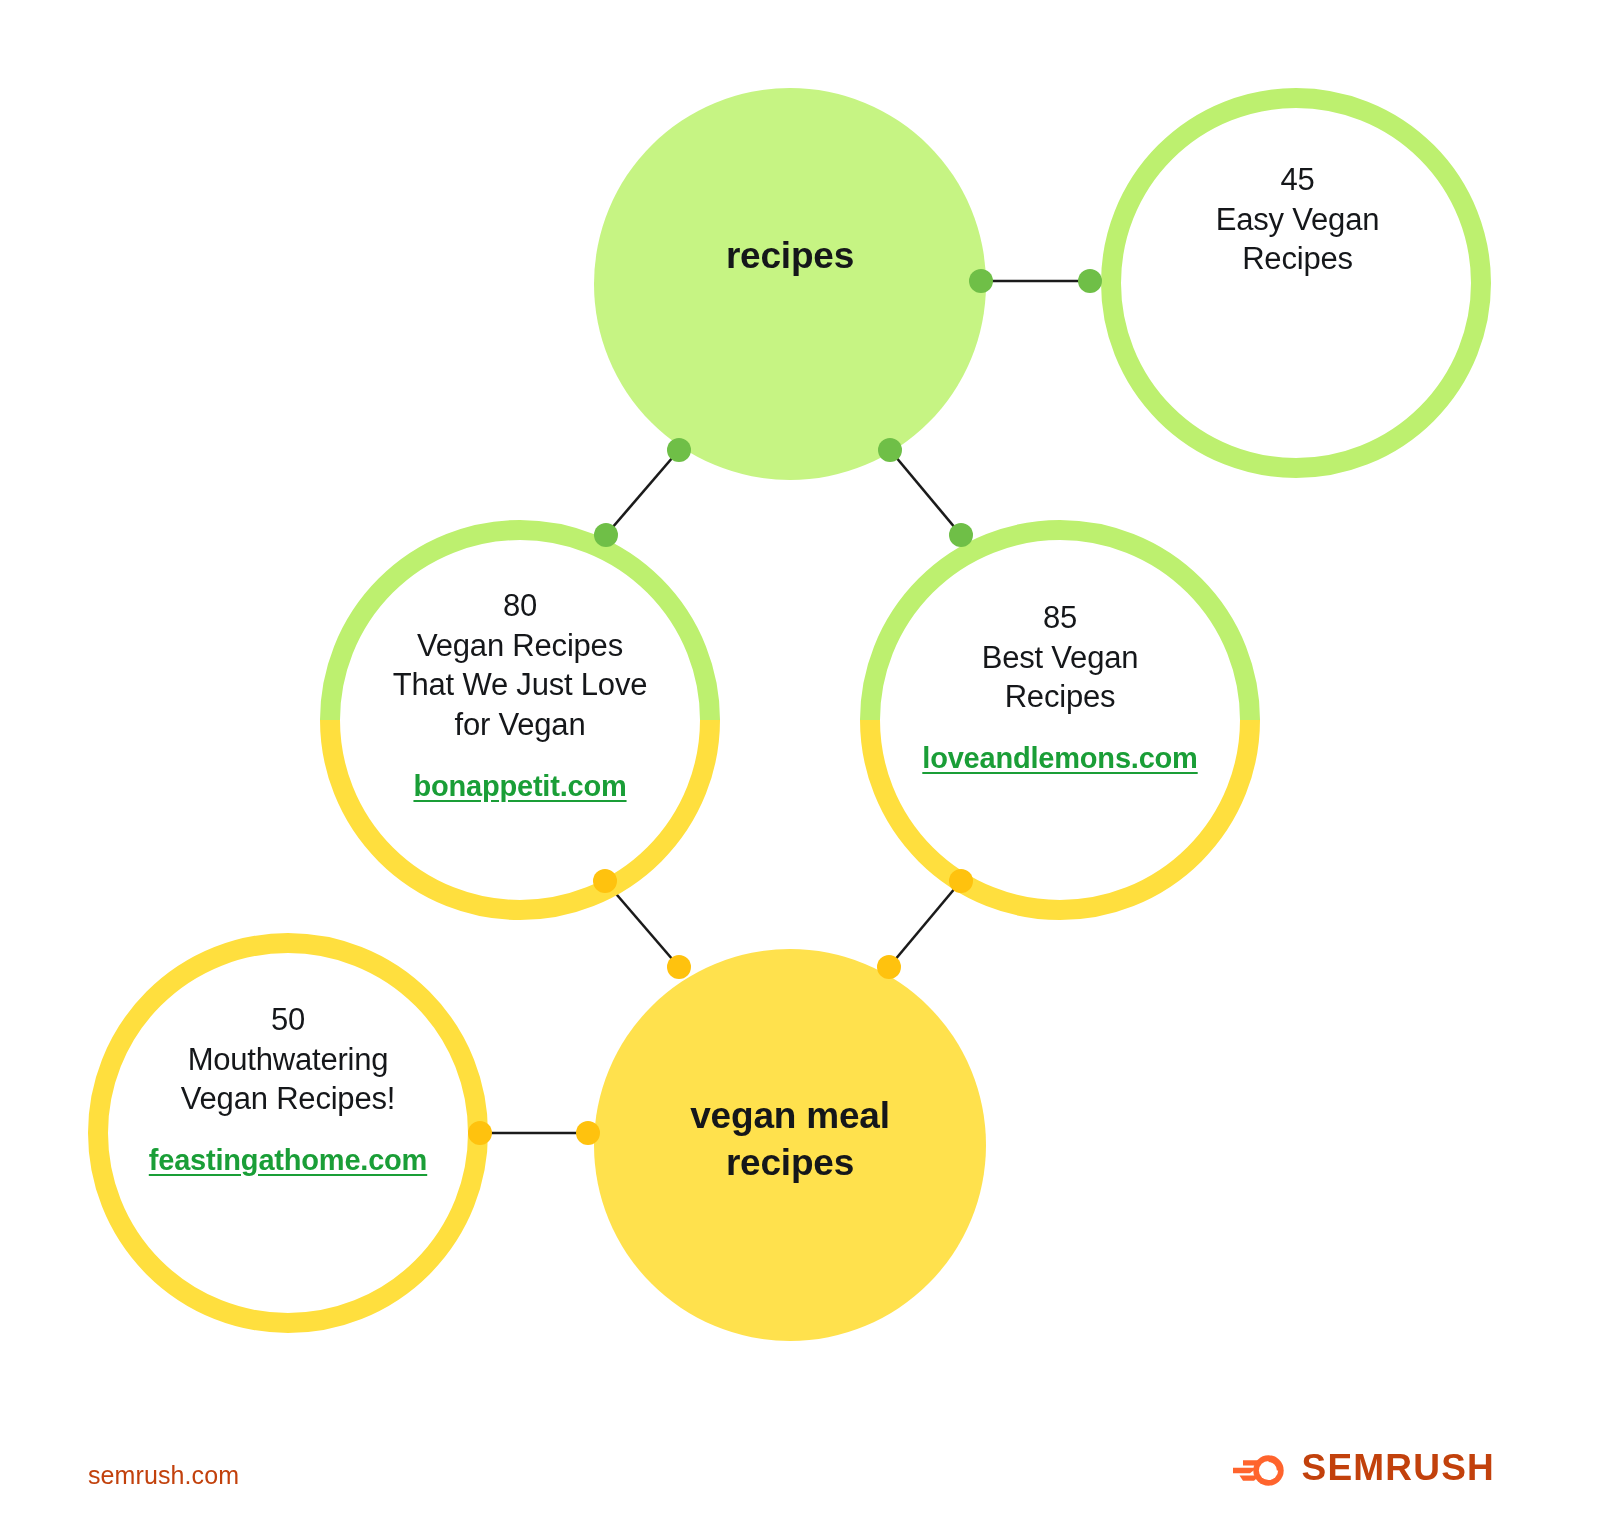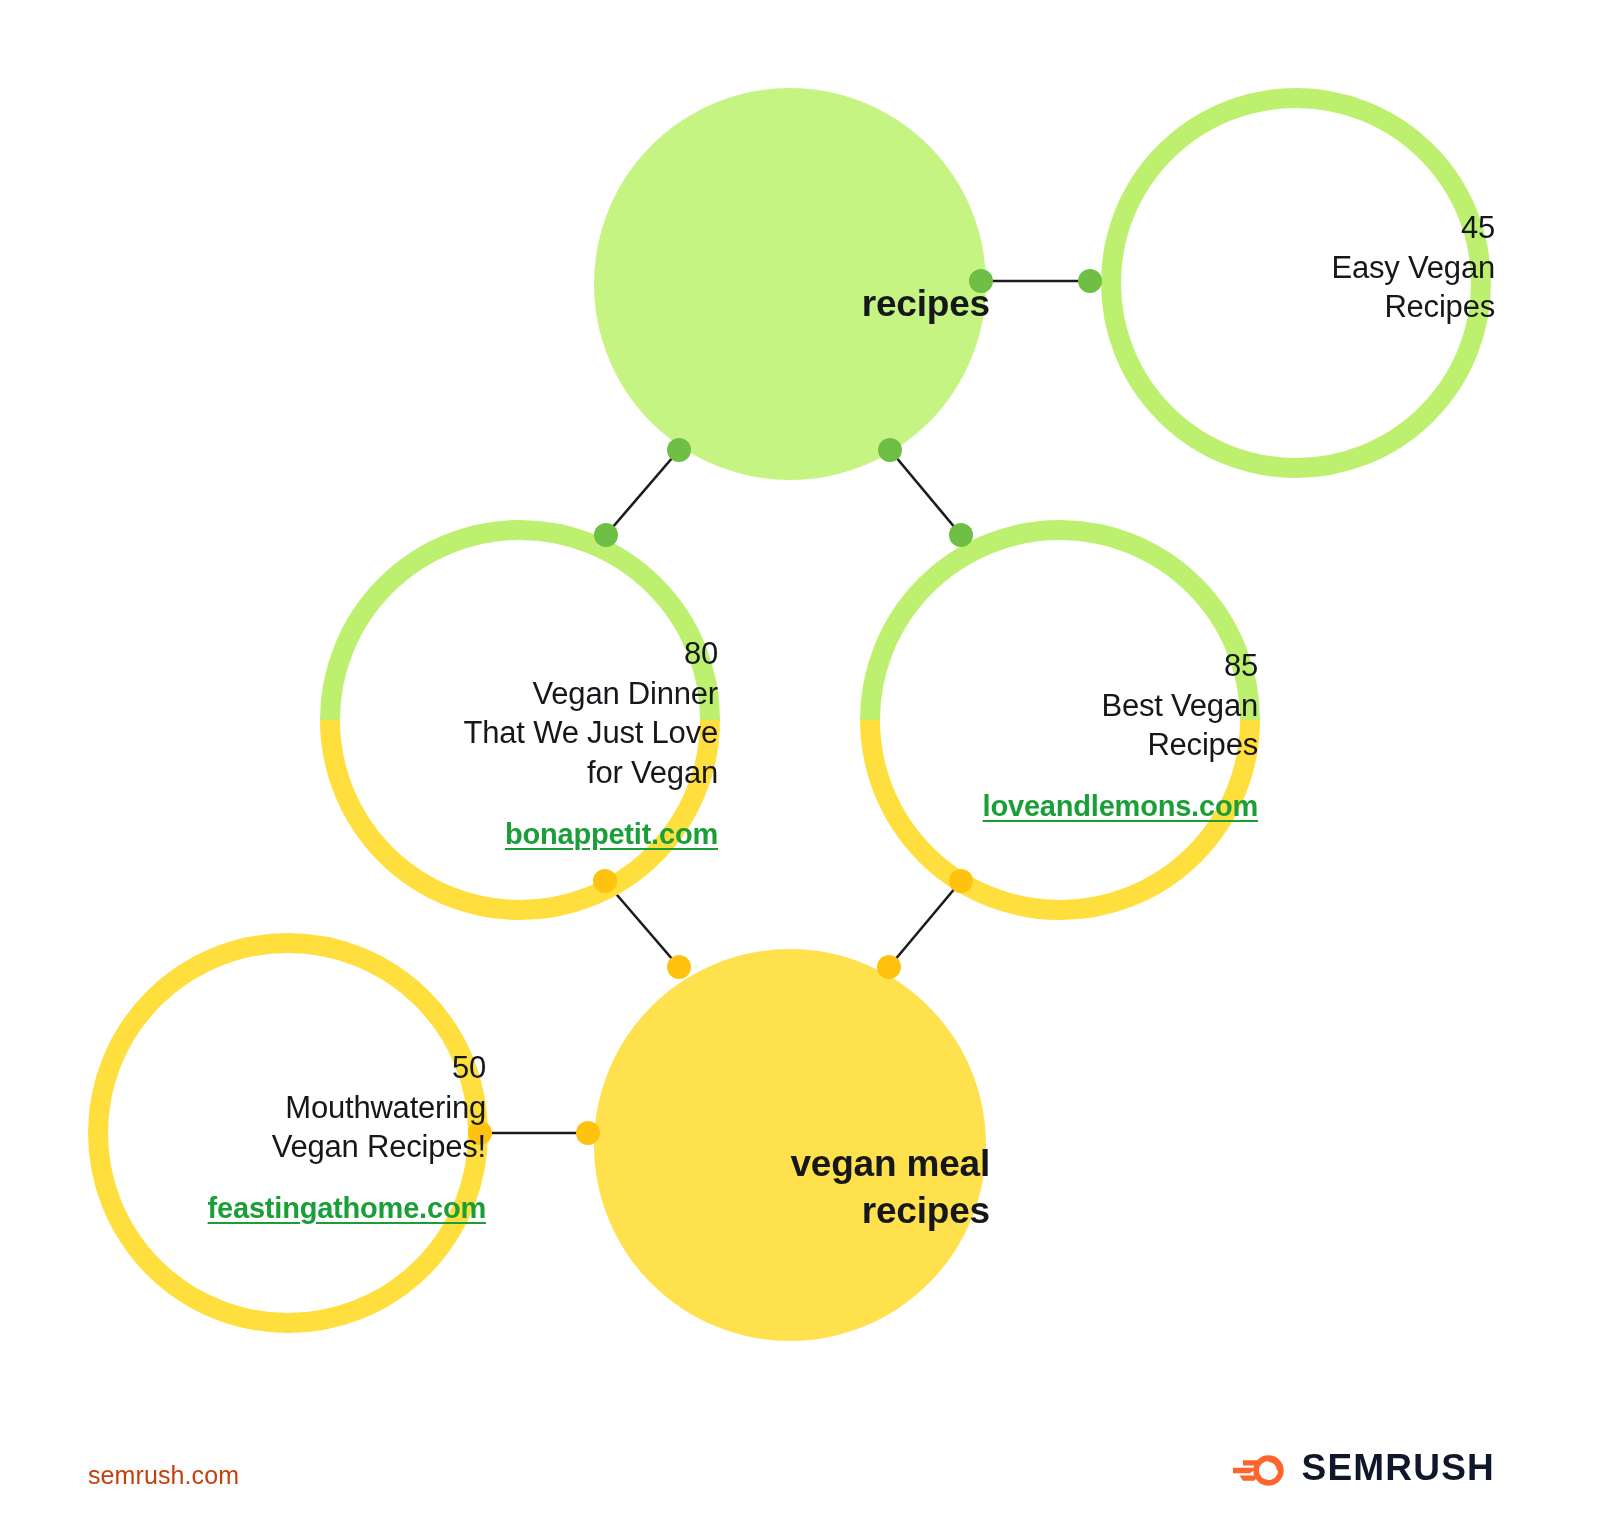--- a/index.html
+++ b/index.html
@@ -9,25 +9,24 @@
     font-family:"Liberation Sans", sans-serif;
     overflow:hidden;
     position:relative;
   }
   #canvas{position:absolute;left:0;top:0;width:1600px;height:1535px;}
   .svg-layer{position:absolute;left:0;top:0;width:1600px;height:1535px;}
 
   
   .node-text{
     position:absolute;
-    text-align:right;
+    text-align:center;
     color:#15171a;
     line-height:1.22;
     pointer-events:none;
-    margin-top:48px;
   }
   .hub-label{
     font-size:37px;
     font-weight:700;
     letter-spacing:-0.2px;
     line-height:1.28;
   }
   .leaf-title{
     font-size:31px;
     font-weight:400;
@@ -57,21 +56,21 @@
   #footer{position:absolute;left:0;bottom:0;width:1600px;height:110px;}
   #source-label{
     position:absolute;left:88px;top:36px;
     font-size:25px;color:#c2410c;font-weight:400;letter-spacing:0.1px;
   }
   #brand-logo{
     position:absolute;right:105px;top:22px;
     display:flex;align-items:center;gap:14px;
   }
   #brand-wordmark{
-    font-size:37px;font-weight:700;color:#0f172a;letter-spacing:1.2px;
+    font-size:37px;font-weight:700;color:#c2410c;letter-spacing:1.2px;
   }
 </style>
 </head>
 <body>
 
 <div id="canvas">
 
   <svg class="svg-layer" viewBox="0 0 1600 1535" xmlns="http://www.w3.org/2000/svg">
 
     <g stroke="#1B1B1B" stroke-width="2.6" fill="none">
@@ -127,21 +126,21 @@
   </div>
 
   <div class="node-text" id="leaf-acopule-text">
     <div class="leaf-title">45</div>
     <div class="leaf-title">Easy Vegan</div>
     <div class="leaf-title">Recipes</div>
   </div>
 
   <div class="node-text" id="leaf-bonappetit-text">
     <div class="leaf-title">80</div>
-    <div class="leaf-title">Vegan Dinner</div>
+    <div class="leaf-title">Vegan Recipes</div>
     <div class="leaf-title">That We Just Love</div>
     <div class="leaf-title">for Vegan</div>
     <span class="leaf-link">bonappetit.com</span>
   </div>
 
   <div class="node-text" id="leaf-loveandlemons-text">
     <div class="leaf-title">85</div>
     <div class="leaf-title">Best Vegan</div>
     <div class="leaf-title">Recipes</div>
     <span class="leaf-link">loveandlemons.com</span>

